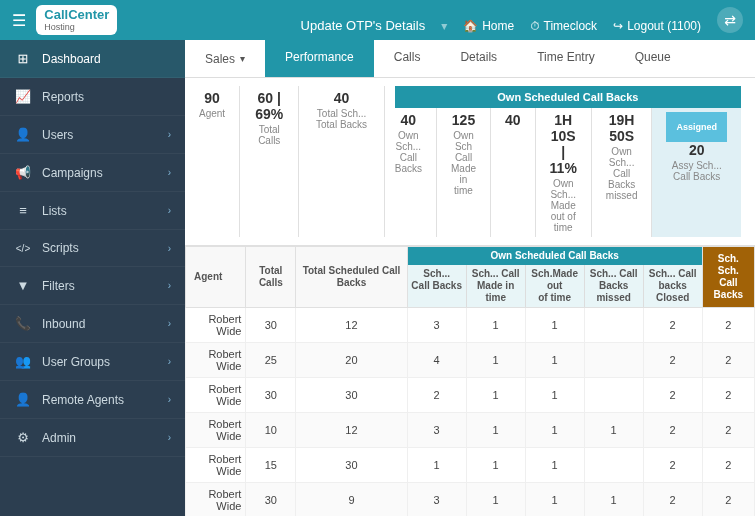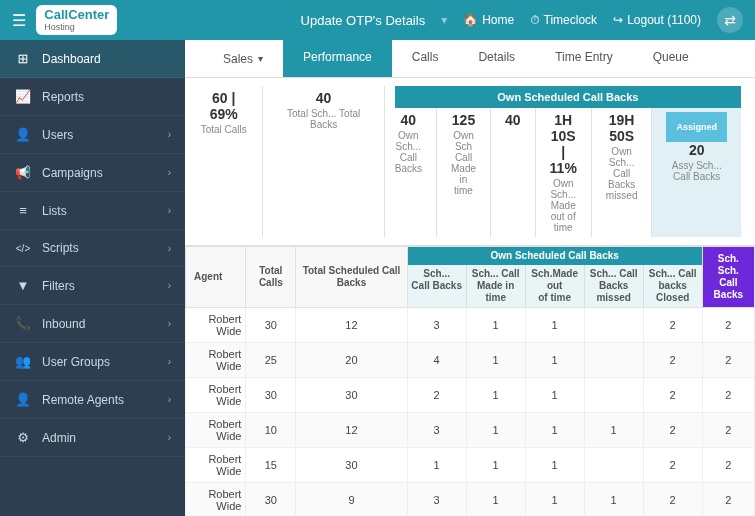--- a/index.html
+++ b/index.html
@@ -10,32 +10,32 @@
     .top-bar { background: #2196a8; height: 40px; display: flex; align-items: center; padding: 0 12px; flex-shrink: 0; }
     .main-area { display: flex; flex: 1; overflow: hidden; }
     .sidebar { background: #2c3e50; width: 185px; flex-shrink: 0; overflow-y: auto; }
     .content { flex: 1; display: flex; flex-direction: column; overflow: hidden; background: #f5f5f5; }
 
     
     .top-bar-left { color: white; font-size: 16px; cursor: pointer; margin-right: 10px; }
     .top-bar-logo { display: flex; align-items: center; background: white; border-radius: 6px; padding: 3px 8px; margin-right: auto; }
     .top-bar-logo .logo-text { font-size: 13px; font-weight: bold; color: #2196a8; line-height: 1.1; }
     .top-bar-logo .logo-sub { font-size: 9px; color: #666; }
-    .top-bar-nav { display: flex; align-items: center; gap: 16px; color: white; font-size: 12px; }
+    .top-bar-nav { display: flex; align-items: flex-end; gap: 16px; color: white; font-size: 12px; }
     .top-bar-nav .nav-item { display: flex; align-items: center; gap: 4px; cursor: pointer; color: white; text-decoration: none; }
     .top-bar-title { color: white; font-size: 13px; cursor: pointer; display: flex; align-items: center; gap: 4px; }
     .share-icon { width: 26px; height: 26px; border-radius: 50%; background: rgba(255,255,255,0.2); display: flex; align-items: center; justify-content: center; color: white; cursor: pointer; font-size: 14px; }
     .sidebar-item { display: flex; align-items: center; padding: 11px 14px; color: #ccd9e0; cursor: pointer; border-bottom: 1px solid rgba(255,255,255,0.05); position: relative; }
     .sidebar-item.active { background: rgba(33, 150, 168, 0.3); color: white; }
     .sidebar-item .item-icon { width: 18px; margin-right: 10px; text-align: center; font-size: 13px; }
     .sidebar-item .item-label { flex: 1; font-size: 12px; }
     .sidebar-item .item-arrow { font-size: 10px; color: #7fb3d3; }
 
     
-    .tabs-bar { background: white; display: flex; align-items: center; border-bottom: 1px solid #ddd; flex-shrink: 0; padding-left: 18px; }
+    .tabs-bar { background: white; display: flex; align-items: center; border-bottom: 1px solid #ddd; flex-shrink: 0; }
     .tab-item { padding: 10px 20px; cursor: pointer; font-size: 12px; color: #555; border-bottom: 3px solid transparent; display: flex; align-items: center; gap: 5px; }
     .tab-item.active { color: white; background: #2196a8; border-bottom-color: #2196a8; }
     .tab-item.sales { color: #555; border-bottom: none; }
     .tab-dropdown { font-size: 10px; }
 
     
     .stats-row { display: flex; background: white; padding: 8px 14px; border-bottom: 1px solid #e0e0e0; gap: 0; flex-shrink: 0; }
     .stat-item { padding: 4px 14px; border-right: 1px solid #e0e0e0; text-align: center; }
     .stat-item:first-child { padding-left: 0; }
     .stat-item:last-child { border-right: none; }
@@ -166,20 +166,24 @@
         <div class="tab-item">
           <span>Time Entry</span>
         </div>
         <div class="tab-item">
           <span>Queue</span>
         </div>
       </div>
 
       <div class="stats-row">
         <div class="stat-item">
+          <div class="stat-value bold-val">90</div>
+          <div class="stat-label">Agent</div>
+        </div>
+        <div class="stat-item">
           <div class="stat-value bold-val">60 | 69%</div>
           <div class="stat-label">Total Calls</div>
         </div>
         <div class="stat-item">
           <div class="stat-value bold-val">40</div>
           <div class="stat-label">Total Sch... Total Backs</div>
         </div>
 
         <div style="flex:1; margin-left: 10px;">
           <div class="own-scheduled-header">Own Scheduled Call Backs</div>
@@ -222,21 +226,21 @@
               <th colspan="5" style="background:#e8f5f7; padding:0;">
                 <div style="background:#2196a8; color:white; padding:3px; text-align:center; font-size:10px;">Own Scheduled Call Backs</div>
                 <div style="display:flex;">
                   <div style="flex:1; padding:3px; border-right:1px solid #ddd;">Sch...<br>Call Backs</div>
                   <div style="flex:1; padding:3px; border-right:1px solid #ddd;">Sch... Call<br>Made in time</div>
                   <div style="flex:1; padding:3px; border-right:1px solid #ddd;">Sch.Made out<br>of time</div>
                   <div style="flex:1; padding:3px; border-right:1px solid #ddd;">Sch... Call<br>Backs missed</div>
                   <div style="flex:1; padding:3px;">Sch... Call<br>backs Closed</div>
                 </div>
               </th>
-              <th style="background:#6d28d9; color:white;">Sch. Sch.<br>Call Backs</th>
+              <th style="background:#a16207; color:white;">Sch. Sch.<br>Call Backs</th>
             </tr>
           </thead>
           <tbody id="table-body">
           <tr>
                 <td class="left">Robert Wide</td>
                 <td>30</td>
                 <td>12</td>
                 <td>3</td>
                 <td>1</td>
                 <td>1</td>

